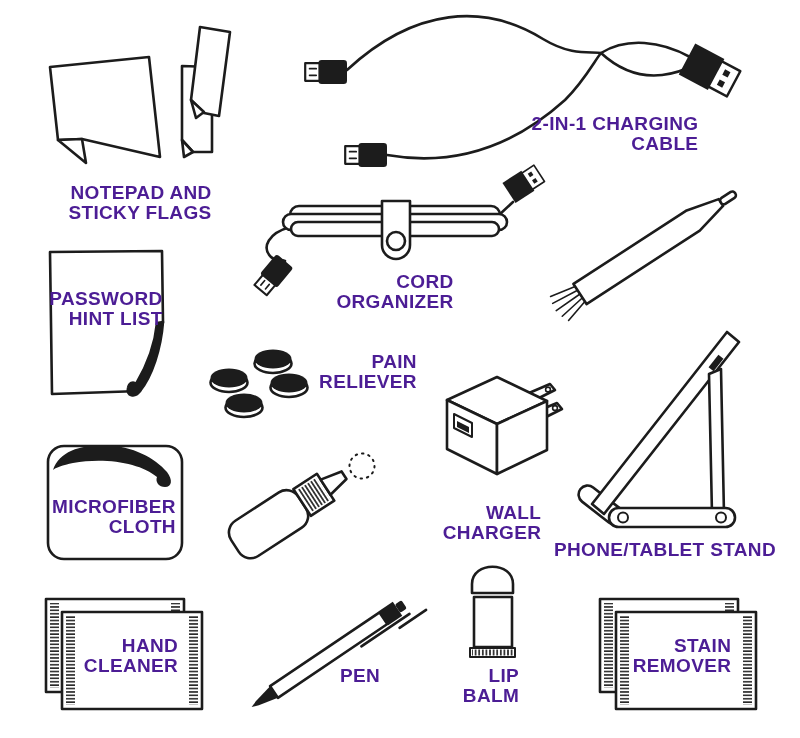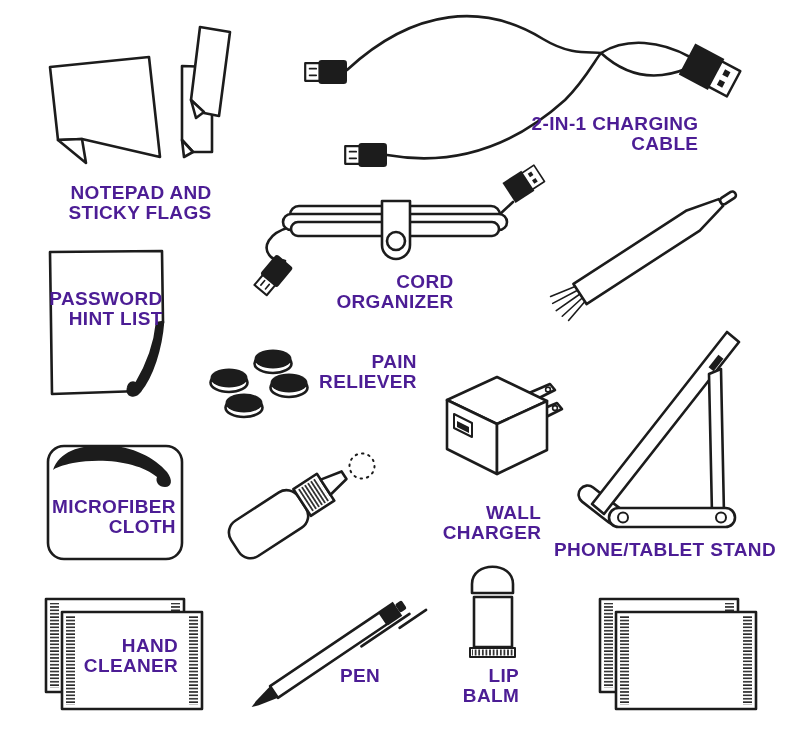--- a/index.html
+++ b/index.html
@@ -246,14 +246,18 @@
     <div>HAND</div>
       <div>CLEANER</div>
   </div>
   <div class="label" style="left:360px;top:666px">
     <div>PEN</div>
   </div>
   <div class="label" style="left:491px;top:666px">
     <div>LIP</div>
       <div>BALM</div>
   </div>
+  <div class="label" style="left:682px;top:636px">
+    <div>STAIN</div>
+      <div>REMOVER</div>
+  </div>
 
 </div>
 
 </body></html>

